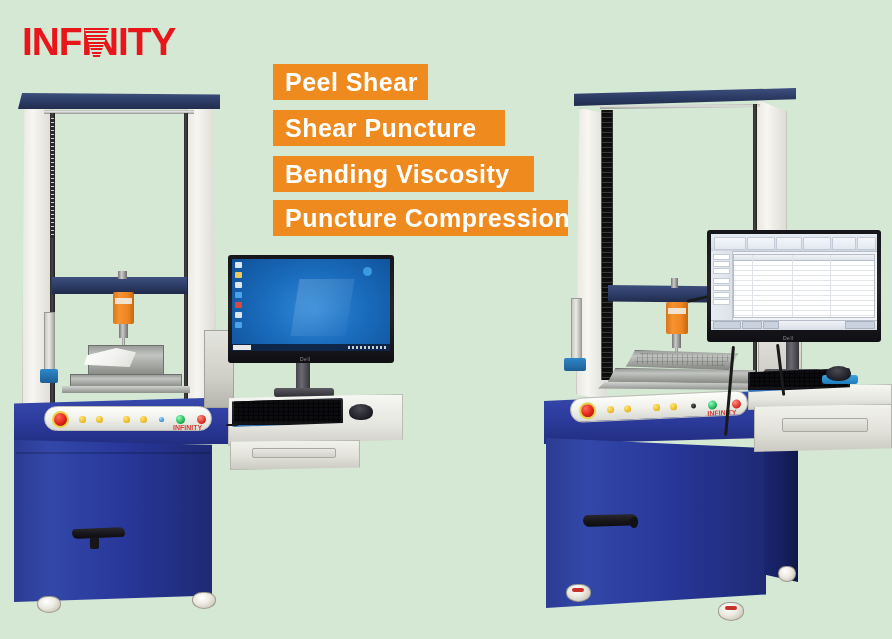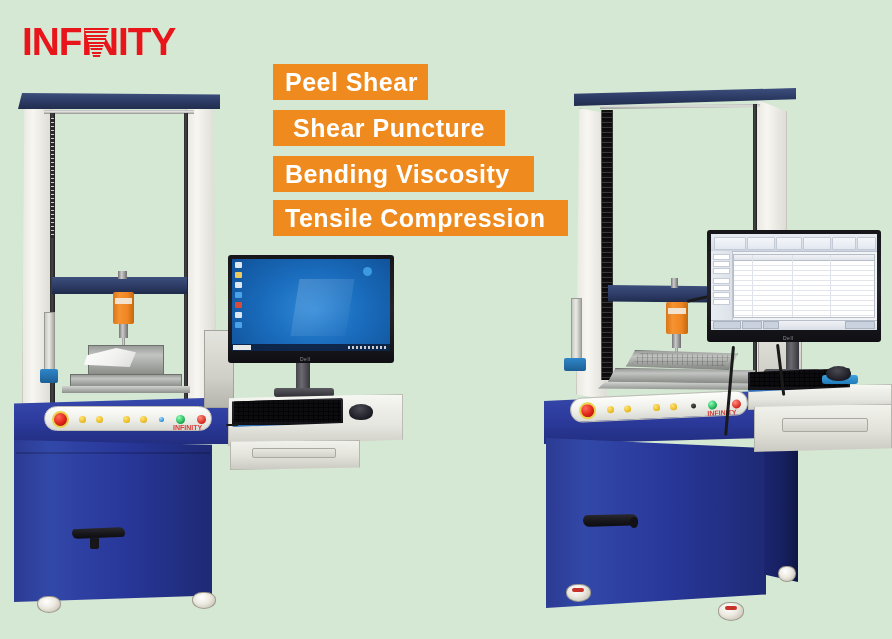--- a/index.html
+++ b/index.html
@@ -402,28 +402,28 @@
 <div id="stage">
 
   <div id="logo">
     <div id="logo-text">INFINITY</div>
     <div class="logo-stripe-f"></div>
   </div>
 
   <div class="tag" style="left:273px; top:64px; width:155px; height:36px;">
     <span>Peel Shear</span>
   </div>
-  <div class="tag" style="left:273px; top:110px; width:232px; height:36px;justify-content:center;">
+  <div class="tag" style="left:273px; top:110px; width:232px; height:36px;">
     <span>Shear  Puncture</span>
   </div>
   <div class="tag" style="left:273px; top:156px; width:261px; height:36px;">
     <span>Bending  Viscosity</span>
   </div>
   <div class="tag" style="left:273px; top:200px; width:295px; height:36px;">
-    <span>Tensile   Compression</span>
+    <span>Puncture   Compression</span>
   </div>
 
   <div class="machine" style="left:0px; top:0px; width:420px; height:639px;">
 
     <div class="col" style="left:22px; top:104px; width:30px; height:300px;
                 clip-path: polygon(8% 0, 100% 0, 100% 100%, 0 100%);"></div>
     <div class="col" style="left:186px; top:104px; width:30px; height:300px;
                 clip-path: polygon(0 0, 92% 0, 100% 100%, 0 100%);"></div>
 
     <div class="topbar" style="left:18px; top:93px; width:202px; height:16px;

